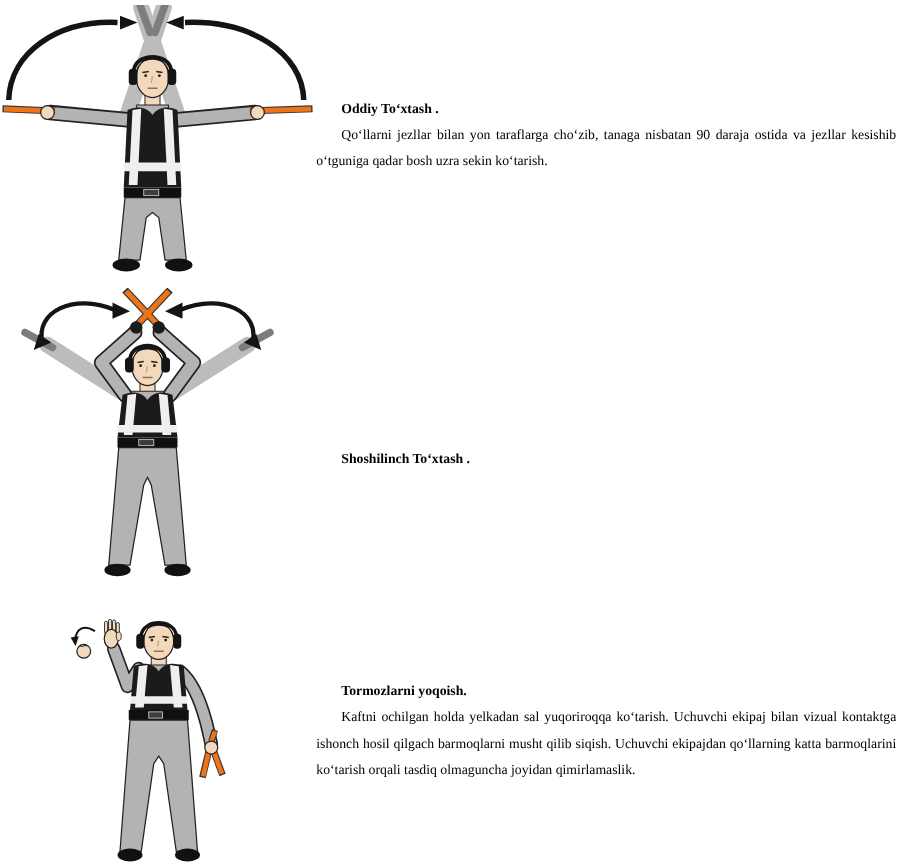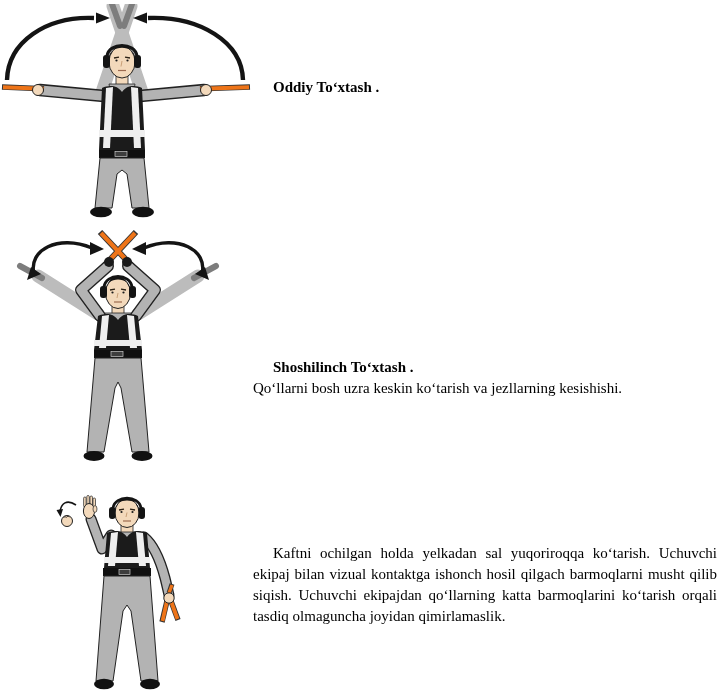--- a/index.html
+++ b/index.html
@@ -4,21 +4,21 @@
 <style>
   html,body{margin:0;padding:0;background:#ffffff;}
   .page{
     position:relative;width:719px;height:694px;background:#ffffff;
     font-family:"Liberation Serif","DejaVu Serif",serif;color:#000;overflow:hidden;
   }
   .figure{position:absolute;}
   .fig1{left:0px;top:4px;}
   .fig2{left:8px;top:230px;}
   .fig3{left:55px;top:483px;}
-  .text-block{position:absolute;left:253px;width:464px;font-size:15px;line-height:20.9px;}
+  .text-block{position:absolute;left:253px;width:464px;font-size:11px;line-height:20.9px;}
   .tb1{top:77px;}
   .tb2{top:333px;margin-top:24px;}
   .tb3{top:543px;}
   .sec-heading{font-weight:bold;padding-left:20px;}
   p.sec-body{margin:0;text-align:justify;}
   p.sec-body.indent{text-indent:20px;}
   p.sec-body.plain{text-align:left;text-indent:0;}
 </style>
 </head>
 <body>
@@ -187,24 +187,25 @@
       <path d="M 64,27 L 69,26.2 M 75,26.2 L 80,27" stroke="#2b2013" stroke-width="1.3"></path>
       <circle cx="66.5" cy="29" r="1.1" fill="#1b1b1b"></circle>
       <circle cx="77.5" cy="29" r="1.1" fill="#1b1b1b"></circle>
       <path d="M 72,29.5 L 71,34" stroke="#c9a078" stroke-width="1"></path>
       <path d="M 68,38 L 76,38" stroke="#9c6a50" stroke-width="1.2"></path>
     </g>
   </svg>
 
   <div class="text-block tb1">
     <div class="sec-heading">Oddiy To‘xtash .</div>
+    <p class="sec-body indent">Qo‘llarni jezllar bilan yon taraflarga cho‘zib, tanaga nisbatan 90 daraja ostida va jezllar kesishib o‘tguniga qadar bosh uzra sekin ko‘tarish.</p>
   </div>
 
   <div class="text-block tb2">
     <div class="sec-heading">Shoshilinch To‘xtash .</div>
-    <p class="sec-body plain">Qo‘llarni bosh uzra keskin ko‘tarish va jezllarning kesishishi.</p>
   </div>
 
   <div class="text-block tb3">
+    <div class="sec-heading">Tormozlarni yoqoish.</div>
     <p class="sec-body indent">Kaftni ochilgan holda yelkadan sal yuqoriroqqa ko‘tarish. Uchuvchi ekipaj bilan vizual kontaktga ishonch hosil qilgach barmoqlarni musht qilib siqish. Uchuvchi ekipajdan qo‘llarning katta barmoqlarini ko‘tarish orqali tasdiq olmaguncha joyidan qimirlamaslik.</p>
   </div>
 
 </div>
 
 </body></html>

